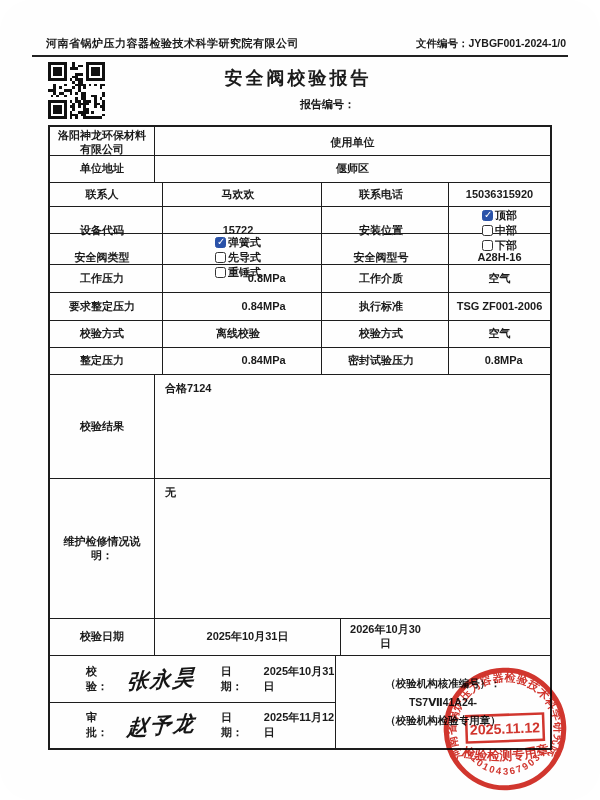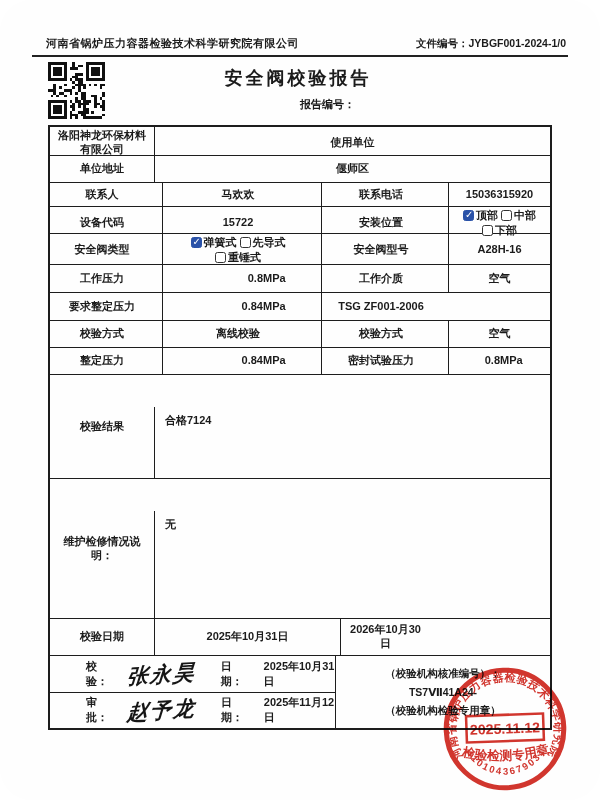--- a/index.html
+++ b/index.html
@@ -27,31 +27,31 @@
   
   .tbl { position:absolute; left:48px; top:125px; width:504px; border:2px solid #1d1d1d; }
   .row { display:grid; border-top:1.5px solid #1d1d1d; }
   .row:first-child { border-top:none; }
   .cols-a { grid-template-columns:104px 1fr; }
   .cols-b { grid-template-columns:104px 151px 119px 1fr;gap:8px; }
   .cols-d { grid-template-columns:104px 186px 90px 1fr; }
   .cols-s { grid-template-columns:285px 1fr; }
   .r1{height:28px}.r2{height:27px}.r3{height:24px}.r4{height:27px}.r5{height:31px}
   .r6{height:28px}.r7{height:28px}.r8{height:27px}.r9{height:27px}
-  .r10{height:104px}.r11{height:140px}.r12{height:37px}.rsig{height:73px}
+  .r10{height:104px}.r11{height:140px}.r12{height:37px}.rsig{height:93px}
 
   .c { display:flex; align-items:center; justify-content:center; border-left:1.5px solid #1d1d1d;
        font-size:11px; font-weight:bold; text-align:center; padding:2px 4px; line-height:1.25; }
   .c:first-child { border-left:none; }
-  .c.top-left { align-items:flex-start; justify-content:flex-start; text-align:left; padding:7px 10px;margin-top:32px; }
+  .c.top-left { align-items:flex-start; justify-content:flex-start; text-align:left; padding:7px 10px; }
   .c.unitcell { justify-content:center; gap:0; padding:2px 8px; }
   .unitcell .val { flex:1; text-align:right; }
   .unitcell .unit { width:42px; text-align:left; }
 
-  .cbgroup { display:flex; flex-wrap:wrap; justify-content:center; column-gap:3px; row-gap:1px; }
+  .cbgroup { display:flex; flex-wrap:wrap; justify-content:center; column-gap:3px; row-gap:1px;flex-direction:column; }
   .cb { width:11px; height:11px; border:1.5px solid #333; border-radius:2.5px; display:inline-block;
         position:relative; margin-right:2px; flex:none; background:#fff; }
   .cb.checked { background:#2a52a8; border-color:#2a52a8; }
   .cb.checked::after { content:"✓"; position:absolute; left:1px; top:-2px; color:#fff; font-size:10px; font-weight:bold; }
   .cbopt { display:inline-flex; align-items:center; }
 
   
   .sigcol { display:flex; flex-direction:column; }
   .sigrow { flex:1; display:flex; align-items:center; padding-left:36px; }
   .sigrow + .sigrow { border-top:1.5px solid #1d1d1d; }
@@ -373,20 +373,21 @@
       <div class="c">工作介质</div>
       <div class="c">空气</div>
     </div>
 
     <div class="row cols-b r7">
       <div class="c">要求整定压力</div>
       <div class="c unitcell">
         <span class="val">0.84</span>
           <span class="unit">MPa</span>
       </div>
+      <div class="c">执行标准</div>
       <div class="c">TSG ZF001-2006</div>
     </div>
 
     <div class="row cols-b r8">
       <div class="c">校验方式</div>
       <div class="c">离线校验</div>
       <div class="c">校验方式</div>
       <div class="c">空气</div>
     </div>
 

